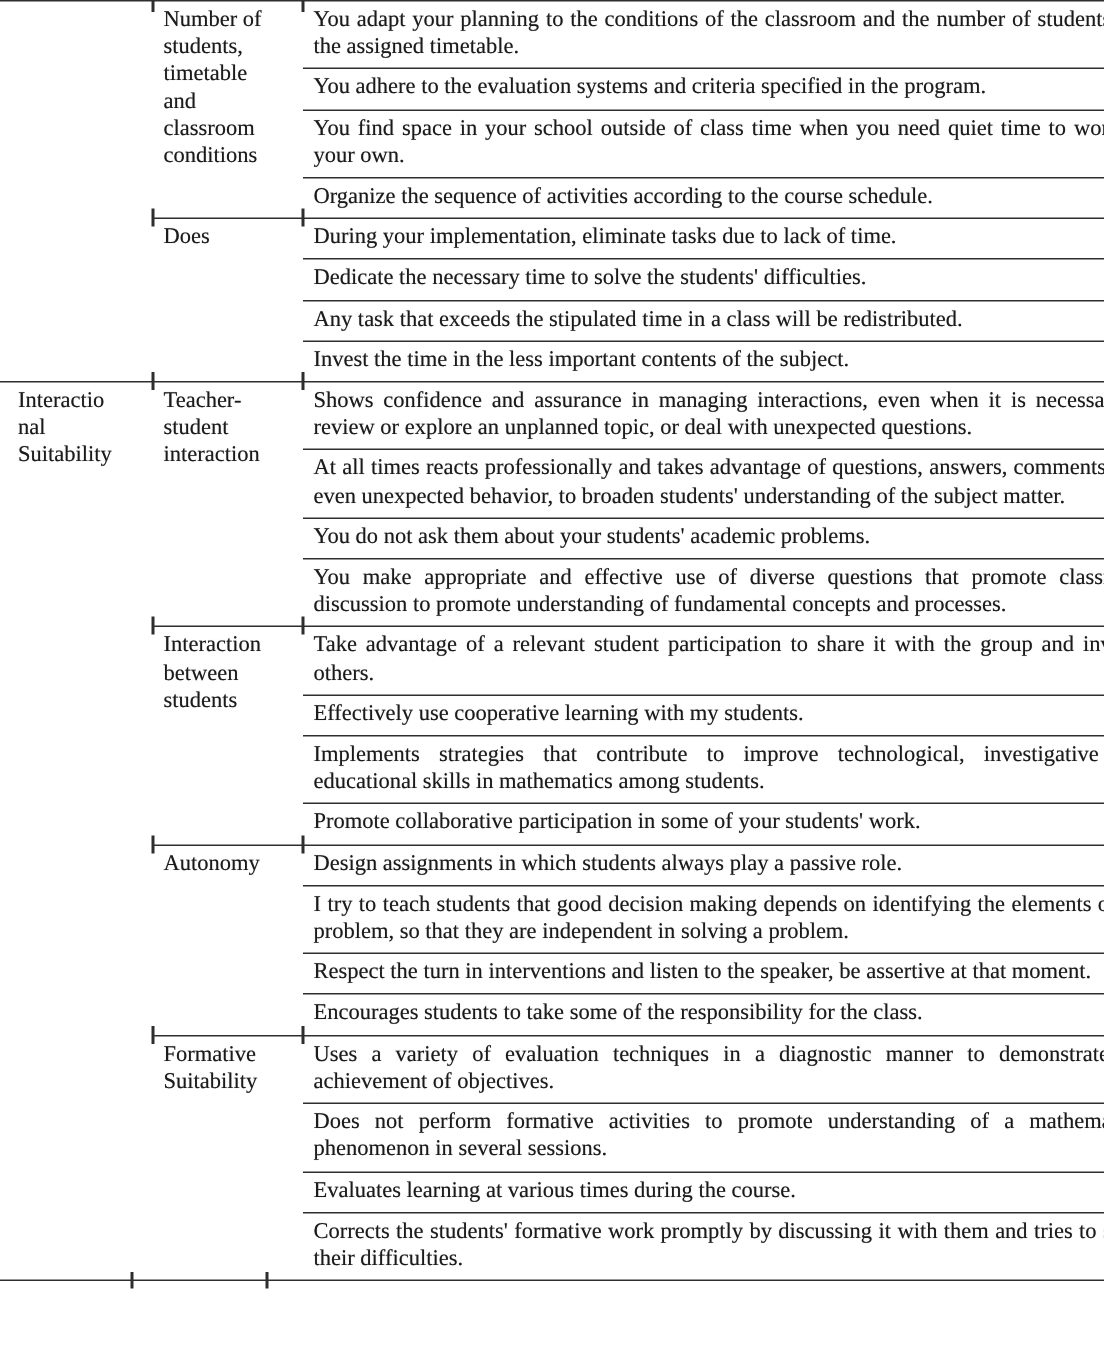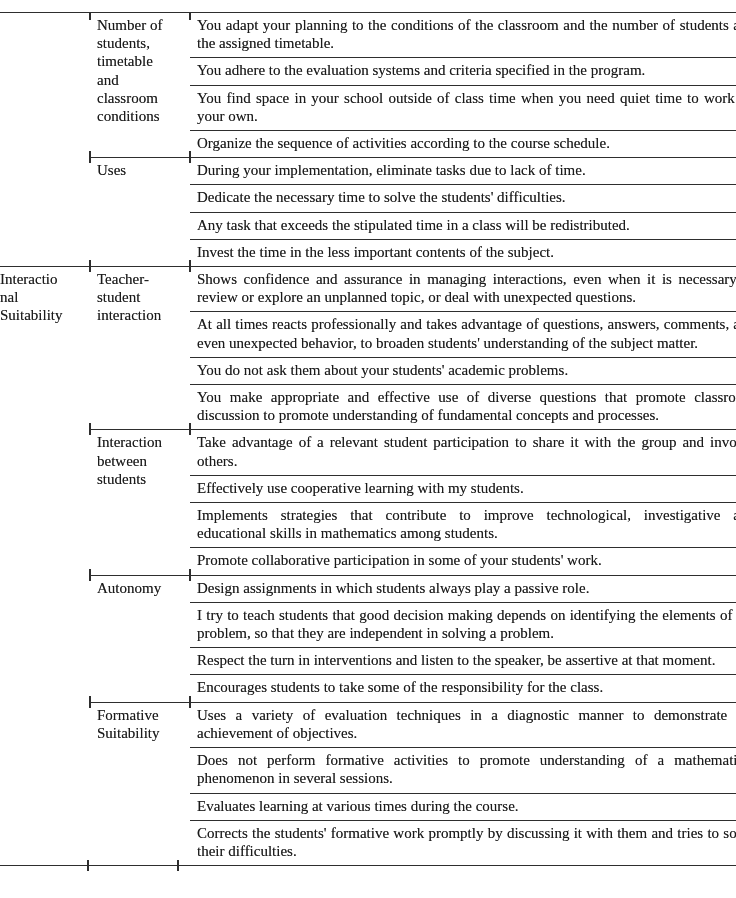--- a/index.html
+++ b/index.html
@@ -8,35 +8,35 @@
     background: #ffffff;
   }
   body {
     width: 736px;
     min-height: 898px;
     font-family: "Liberation Serif", serif;
   }
   .page {
     position: relative;
     width: 736px;
-    margin-top: 12px;
+    margin-top: 0;
   }
   table.rubric {
     border-collapse: collapse;
     table-layout: fixed;
     width: 736px;
     font-family: "Liberation Serif", serif;
     font-size: 15px;
     line-height: 18.2px;
     color: #1b1b1b;
     border-bottom: 1.6px solid #2e2e2e;
     text-shadow: 0 0 0.5px rgba(27,27,27,0.55);
   }
   td { vertical-align: top; position: relative; }
-  td.cat  { width: 88px;  padding: 3px 2px 2px 0; }
+  td.cat  { width: 88px;  padding: 3px 2px 2px 12px; }
   td.sub  { width: 90px;  padding: 3px 3px 2px 7px; }
   td.desc { width: 558px; padding: 3px 6px 5px 7px; text-align: justify; }
   .bt { border-top: 1.6px solid #2e2e2e; }
   .pre { white-space: pre-line; }
   .tick {
     position: absolute;
     left: -1px;
     width: 1.6px;
     background: #2e2e2e;
     display: block;
@@ -89,21 +89,21 @@
       </tr>
       <tr>
         <td class="desc bt">
           <div>Organize the sequence of activities according to the course schedule.</div>
         </td>
       </tr>
 
       <tr>
         <td class="sub bt" rowspan="4">
           <span class="tick tick-cross"></span>
-          <div class="pre">Uses</div>
+          <div class="pre">Does</div>
         </td>
         <td class="desc bt">
           <span class="tick tick-cross"></span>
           <div>During your implementation, eliminate tasks due to lack of time.</div>
         </td>
       </tr>
       <tr>
         <td class="desc bt">
           <div>Dedicate the necessary time to solve the students' difficulties.</div>
         </td>

